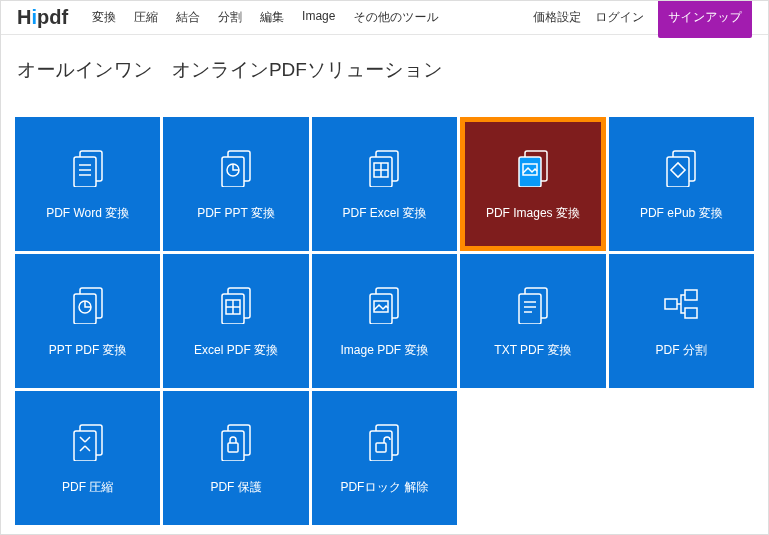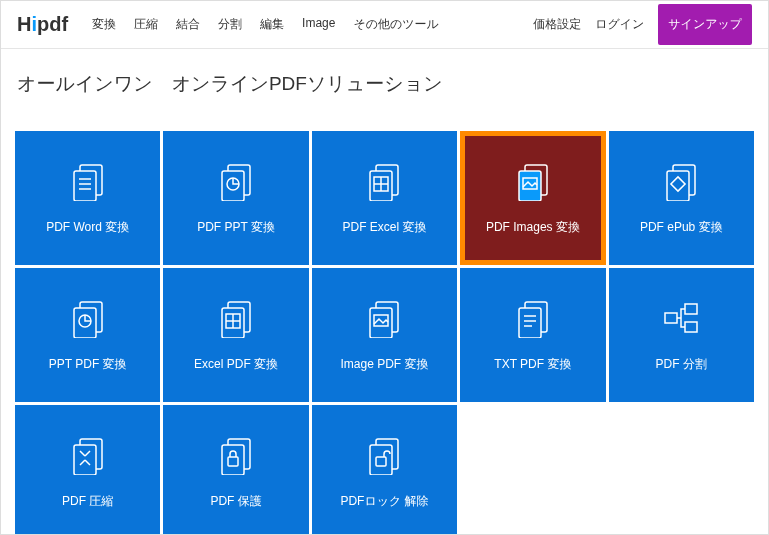--- a/index.html
+++ b/index.html
@@ -10,21 +10,21 @@
   background: #fff;
   color: #333;
   overflow: hidden;
   border: 1px solid #ddd;
 }
 .header {
   display: flex;
   align-items: center;
   padding: 8px 16px;
   border-bottom: 1px solid #e5e5e5;
-  height: 48px;
+  height: 34px;
 }
 .logo {
   font-size: 20px;
   font-weight: 700;
   color: #333;
   margin-right: 24px;
 }
 .logo b { color: #0a9afa; }
 .nav {
   display: flex;

